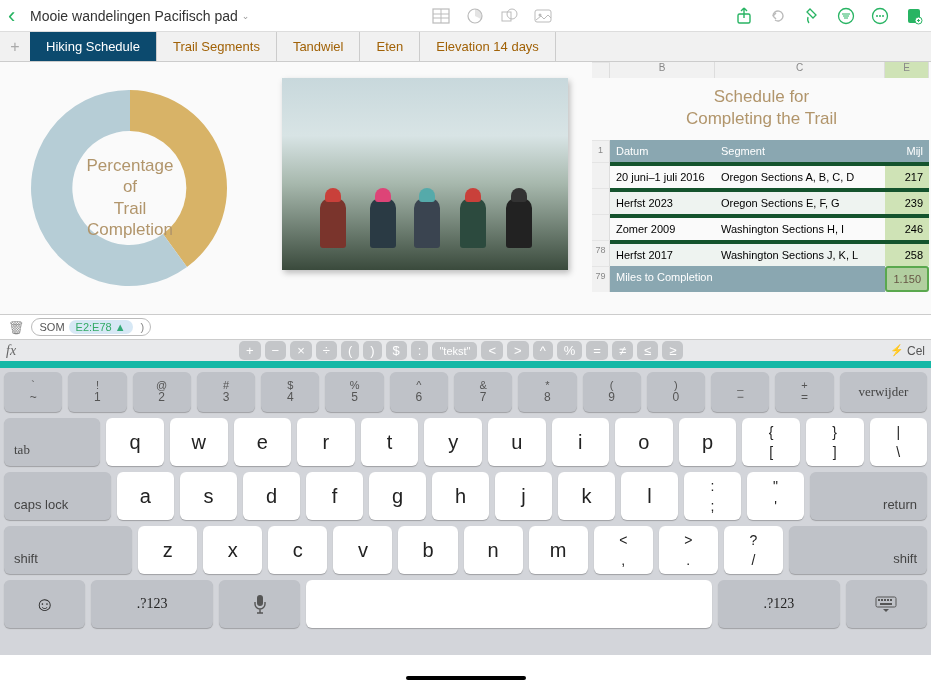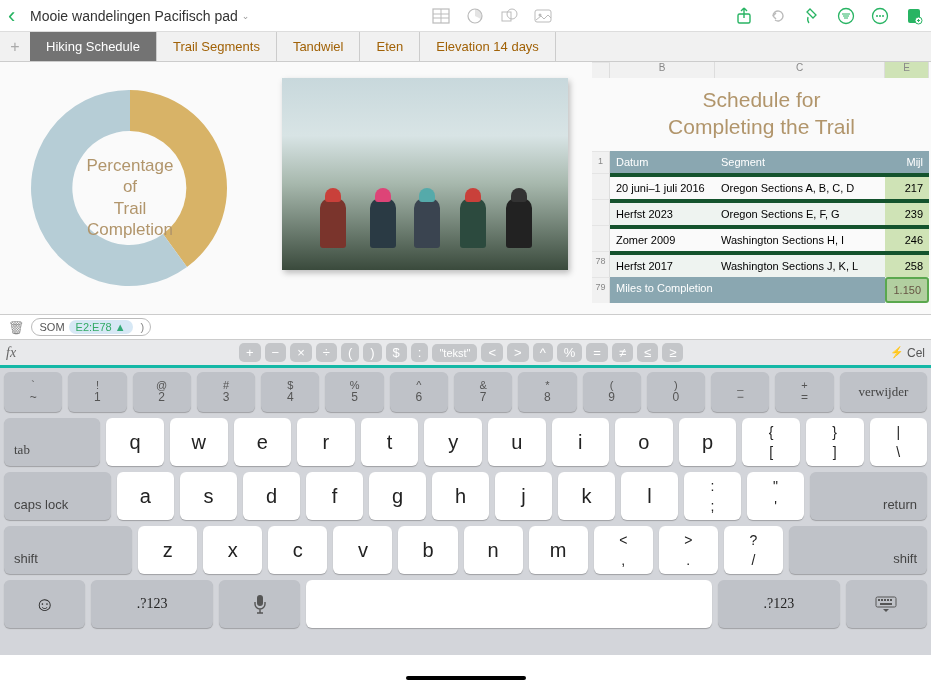--- a/index.html
+++ b/index.html
@@ -13,59 +13,59 @@
 .dd { color:#999; font-size:9px; }
 .toolbar-mid { flex:1; display:flex; justify-content:center; gap:16px; }
 .toolbar-right { display:flex; gap:16px; align-items:center; }
 .tb-icon { width:18px; height:18px; display:flex; align-items:center; justify-content:center; color:#999; cursor:pointer; }
 .tb-icon.green { color:#28b463; }
 
 
 .tabs { height:30px; display:flex; align-items:stretch; background:#f1f1f1; border-bottom:1px solid #ccc; }
 .tab-add { width:30px; display:flex; align-items:center; justify-content:center; color:#aaa; cursor:pointer; font-size:16px; }
 .tab { padding:0 16px; display:flex; align-items:center; font-size:13px; color:#a16207; border-right:1px solid #ccc; cursor:pointer; background:#f1f1f1; }
-.tab.active { background:#737373; color:#fff; }
+.tab.active { background:#0c4a6e; color:#fff; }
 
 
 .canvas { position:relative; height:252px; background:#fafafa; }
 
 
 .donut-wrap { position:absolute; left:0; top:8px; width:260px; height:235px; }
 .donut-label { position:absolute; left:0; right:0; top:85px; text-align:center; font-family:Georgia,serif; color:#b1956b; font-size:17px; line-height:1.25; }
 
 
 .photo { position:absolute; left:282px; top:16px; width:286px; height:192px; background:linear-gradient(180deg,#c8d8dc 0%,#d8e4e5 30%,#a7b8ad 55%,#3a4a3c 100%); box-shadow:2px 3px 6px rgba(0,0,0,.25); }
 .person { position:absolute; bottom:22px; width:26px; height:50px; border-radius:10px 10px 3px 3px; }
 .beanie { position:absolute; top:-10px; left:5px; width:16px; height:14px; border-radius:8px 8px 3px 3px; }
 
 
 .table-wrap { position:absolute; left:592px; top:0; right:0; }
 .col-heads { display:flex; height:16px; font-size:10px; color:#888; }
 .col-heads .rh { width:18px; }
 .col-heads div { border-right:1px solid #ddd; text-align:center; background:#f1f1f1; }
 .col-b { width:105px; } .col-c { width:170px; } .col-e { width:44px; background:#cfe3b6 !important; }
-.tbl-title { font-family:Georgia,serif; color:#b1956b; font-size:21px; text-align:center; padding:8px 0 10px; line-height:1.3; }
+.tbl-title { font-family:Georgia,serif; color:#b1956b; font-size:17px; text-align:center; padding:8px 0 10px; line-height:1.3; }
 .hdr-row, .row, .ftr-row { display:flex; font-size:11px; align-items:stretch; }
 .rh { width:18px; background:#f1f1f1; font-size:9px; color:#888; text-align:center; padding-top:4px; border-right:1px solid #ddd; border-top:1px solid #e4e4e4; }
 .hdr-row .c { background:#8aa7b1; color:#fff; padding:5px 6px; }
 .c1 { width:105px; } .c2 { width:170px; } .c3 { width:44px; text-align:right; }
 .row .c { padding:5px 6px; border-top:4px solid #14532d; }
 .row.alt .c { background:#eef3f0; }
 .row .c.sel { background:#cfe3b6; }
 .ftr-row .c { background:#8aa7b1; color:#fff; padding:5px 6px; font-weight:500; }
 .ftr-row .c3 { background:#b2cfa0; color:#654; border:2px solid #5aa84e; border-radius:3px; }
 
 
 .fbar { height:26px; display:flex; align-items:center; padding:0 8px; gap:6px; border-top:1px solid #ccc; border-bottom:1px solid #ccc; background:#fff; }
 .trash { color:#888; font-size:13px; cursor:pointer; }
 .fn-pill { display:inline-flex; align-items:center; gap:4px; background:#fff; border:1px solid #bbb; border-radius:12px; padding:1px 2px 1px 8px; font-size:11px; color:#555; }
 .rng-pill { background:#d7e8f5; border-radius:10px; padding:1px 7px; color:#3a6; font-size:11px; display:inline-flex; align-items:center; gap:3px; }
 
 
-.shortcut-row { height:28px; background:#e8e9eb; display:flex; align-items:center; gap:4px; padding:0 6px; border-bottom:3px solid #14b8a6; }
+.shortcut-row { height:28px; background:#e8e9eb; display:flex; align-items:center; gap:4px; padding:0 6px; border-bottom:7px solid #14b8a6; }
 .fx { font-style:italic; font-family:Georgia,serif; color:#666; width:26px; font-size:14px; }
 .spacer-sc { flex:1; }
 .pill { background:#c4c6c9; color:#fff; border-radius:5px; padding:2px 7px; font-size:13px; cursor:pointer; }
 .pill.txt { font-size:11px; padding:3px 7px; }
 .cel { color:#555; font-size:12px; display:flex; align-items:center; gap:3px; cursor:pointer; }
 .bolt { font-size:11px; }
 
 
 .kbd { background:#d3d5da; padding:4px 4px 8px; height:287px; }
 .krow { display:flex; gap:6px; margin-bottom:6px; }

